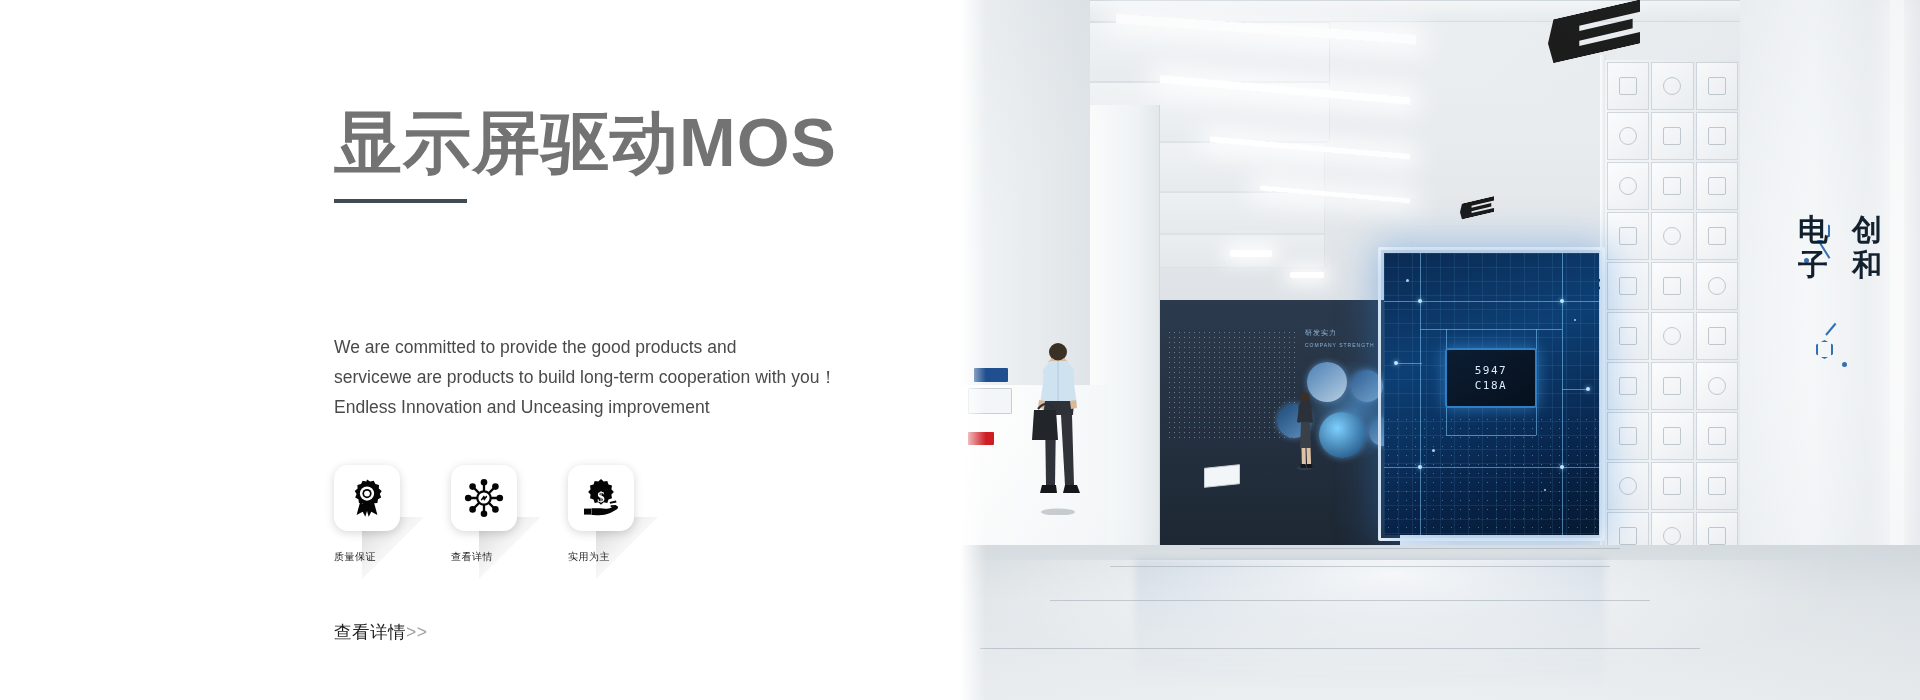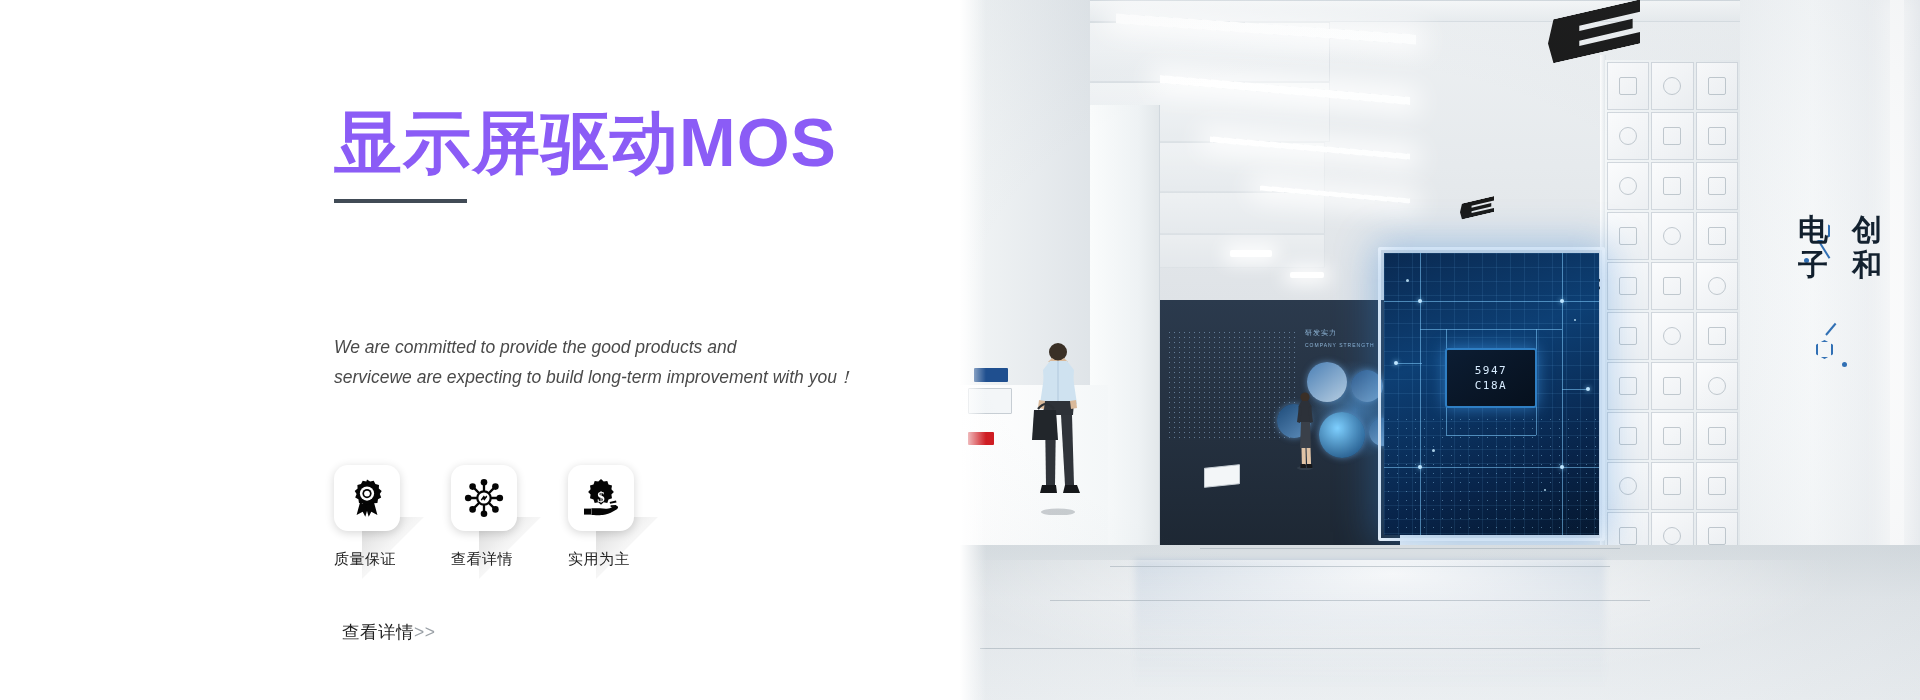--- a/index.html
+++ b/index.html
@@ -11,61 +11,61 @@
   }
   .banner{position:relative;width:1920px;height:700px;background:#fff;overflow:hidden;}
 
   
   .left-panel{position:absolute;left:0;top:0;width:960px;height:700px;background:#ffffff;z-index:5;}
   .content{position:absolute;left:334px;top:0;width:600px;height:700px;}
 
   .main-title{
     position:absolute;left:0;top:62px;
     font-size:68px;line-height:1;font-weight:700;
-    color:#8b5cf6;letter-spacing:1px;white-space:nowrap;
+    color:#737373;letter-spacing:1px;white-space:nowrap;
   }
   .divider{
     position:absolute;left:0;top:199px;width:133px;height:4px;
     background:#414b56;
   }
   .sub-title{
     position:absolute;left:0;top:268px;
     font-size:30px;line-height:1;font-weight:700;
     color:#17212f;letter-spacing:1.5px;white-space:nowrap;
   }
   .desc{
     position:absolute;left:0;top:332px;width:560px;
     font-size:17.5px;line-height:30px;color:#4a4a4a;font-weight:400;
   }
-  .desc div{white-space:nowrap;font-style:italic;}
+  .desc div{white-space:nowrap;}
 
   
   .features{position:absolute;left:0;top:465px;display:flex;gap:28px;}
   .feature{width:89px;display:flex;flex-direction:column;align-items:flex-start;}
   .badge{
     position:relative;width:66px;height:66px;border-radius:14px;
     background:#ffffff;
     box-shadow:0 2px 10px rgba(0,0,0,0.16);
     display:flex;align-items:center;justify-content:center;
   }
   .badge::after{
     content:"";position:absolute;left:28px;top:52px;
     width:62px;height:62px;
     background:linear-gradient(135deg,rgba(120,120,120,0.30) 0%,rgba(170,170,170,0.12) 45%,rgba(255,255,255,0) 75%);
     clip-path:polygon(0 0,100% 0,0 100%);
     z-index:-1;pointer-events:none;
   }
   .badge svg{display:block;}
   .feature-label{
-    margin-top:19px;font-size:15px;color:#222222;
+    margin-top:19px;font-size:10px;color:#222222;
     letter-spacing:0.5px;white-space:nowrap;
   }
 
   .more-link{
-    position:absolute;left:8px;top:620px;
+    position:absolute;left:0;top:620px;
     font-size:17.5px;color:#222222;text-decoration:none;
     letter-spacing:0.5px;cursor:pointer;white-space:nowrap;
   }
   .more-link .arrows{color:#9aa0a6;}
 
   
   .photo{
     position:absolute;left:960px;top:0;width:960px;height:700px;overflow:hidden;
     background:#e9edf0;
   }
@@ -277,21 +277,22 @@
   <div class="left-panel">
     <div class="content">
 
       <h1 class="main-title">显示屏驱动MOS</h1>
 
       <div class="divider"></div>
 
 
       <div class="desc">
         <div>We are committed to provide the good products and</div>
-        <div>servicewe are expecting to build long-term improvement with you！</div>
+        <div>servicewe are products to build long-term cooperation with you！</div>
+        <div>Endless Innovation and Unceasing improvement</div>
       </div>
 
       <div class="features">
 
         <div class="feature">
           <div class="badge">
             <span>
               <svg width="40" height="40" viewBox="0 0 40 40" aria-hidden="true">
                 <g fill="#050505">
                   <path d="M20 1.6 l3.1 2.0 3.6-0.9 1.7 3.3 3.6 0.9 -0.2 3.7 2.9 2.3 -1.9 3.2 1.4 3.4 -3.2 1.8 -0.6 3.7 -3.7 0.3 -2.1 3.0 -3.4-1.4 -3.4 1.4 -2.1-3.0 -3.7-0.3 -0.6-3.7 -3.2-1.8 1.4-3.4 -1.9-3.2 2.9-2.3 -0.2-3.7 3.6-0.9 1.7-3.3 3.6 0.9z"></path>

